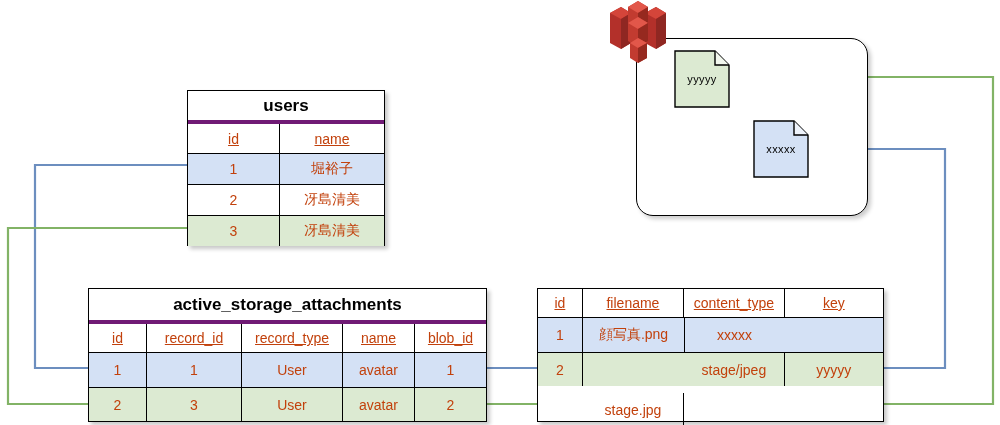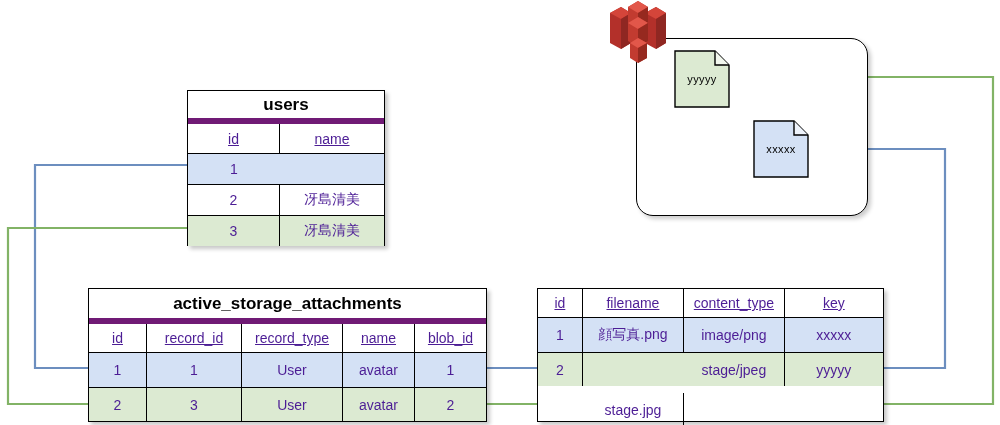--- a/index.html
+++ b/index.html
@@ -22,34 +22,34 @@
     background:#ffffff;
     border:1px solid #000000;
     box-sizing:border-box;
     box-shadow:3px 3px 4px rgba(0,0,0,0.22);
   }
   .er-title{
     text-align:center;
     font-weight:bold;
     font-size:17px;
     color:#000;
-    border-bottom:6px solid #701a75;
+    border-bottom:4px solid #701a75;
     box-sizing:border-box;
     display:flex;align-items:center;justify-content:center;
     letter-spacing:0px;
   }
   .er-row{display:flex;box-sizing:border-box;width:100%;}
   .er-row.head{border-bottom:1px solid #000;}
   .er-row.body{border-bottom:1px solid #000;}
   .er-row.body.last{border-bottom:none;}
   .er-cell{
     box-sizing:border-box;
     border-right:1px solid #000;
     display:flex;align-items:center;justify-content:center;
-    font-size:14px;color:#4c1d95;
+    font-size:14px;color:#c2410c;
     overflow:hidden;white-space:nowrap;
   }
   .er-cell:last-child{border-right:none;}
   .er-row.head .er-cell span{text-decoration:underline;}
   .rowblue{background:#d4e1f5;}
   .rowgreen{background:#dcead2;}
   .rowwhite{background:#ffffff;}
 
   
   #bucket{
@@ -143,20 +143,21 @@
       <div class="er-cell" style="width:92px;height:100%;">
         <span>id</span>
         </div>
       <div class="er-cell" style="width:104px;height:100%;">
         <span>name</span>
         </div>
     </div>
 
     <div class="er-row body rowblue" style="height:31px;">
       <div class="er-cell" style="width:92px;height:100%;">1</div>
+      <div class="er-cell" style="width:104px;height:100%;">堀裕子</div>
     </div>
 
     <div class="er-row body rowwhite" style="height:31px;">
       <div class="er-cell" style="width:92px;height:100%;">2</div>
       <div class="er-cell" style="width:104px;height:100%;">冴島清美</div>
     </div>
 
     <div class="er-row body rowgreen last" style="height:30px;">
       <div class="er-cell" style="width:92px;height:100%;">3</div>
       <div class="er-cell" style="width:104px;height:100%;">冴島清美</div>
@@ -214,21 +215,20 @@
         <span>content_type</span>
         </div>
       <div class="er-cell" style="width:99px;height:100%;">
         <span>key</span>
         </div>
     </div>
 
     <div class="er-row body rowblue" style="height:35px;">
       <div class="er-cell" style="width:45px;height:100%;">1</div>
       <div class="er-cell" style="width:102px;height:100%;">顔写真.png</div>
-      <div class="er-cell" style="width:101px;height:100%;">image/png</div>
       <div class="er-cell" style="width:99px;height:100%;">xxxxx</div>
     </div>
 
     <div class="er-row body rowgreen last" style="height:33px;">
       <div class="er-cell" style="width:45px;height:100%;">2</div>
       <div class="er-cell" style="width:102px;height:100%;margin-top:40px;">stage.jpg</div>
       <div class="er-cell" style="width:101px;height:100%;">stage/jpeg</div>
       <div class="er-cell" style="width:99px;height:100%;">yyyyy</div>
     </div>
   </div>

